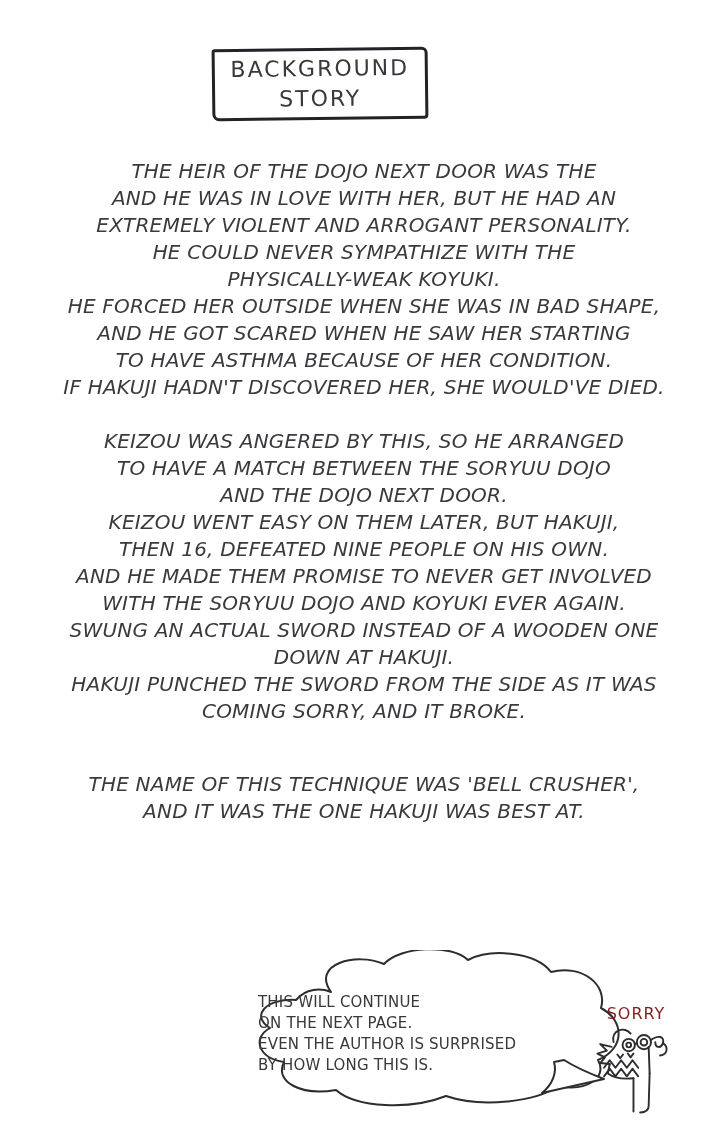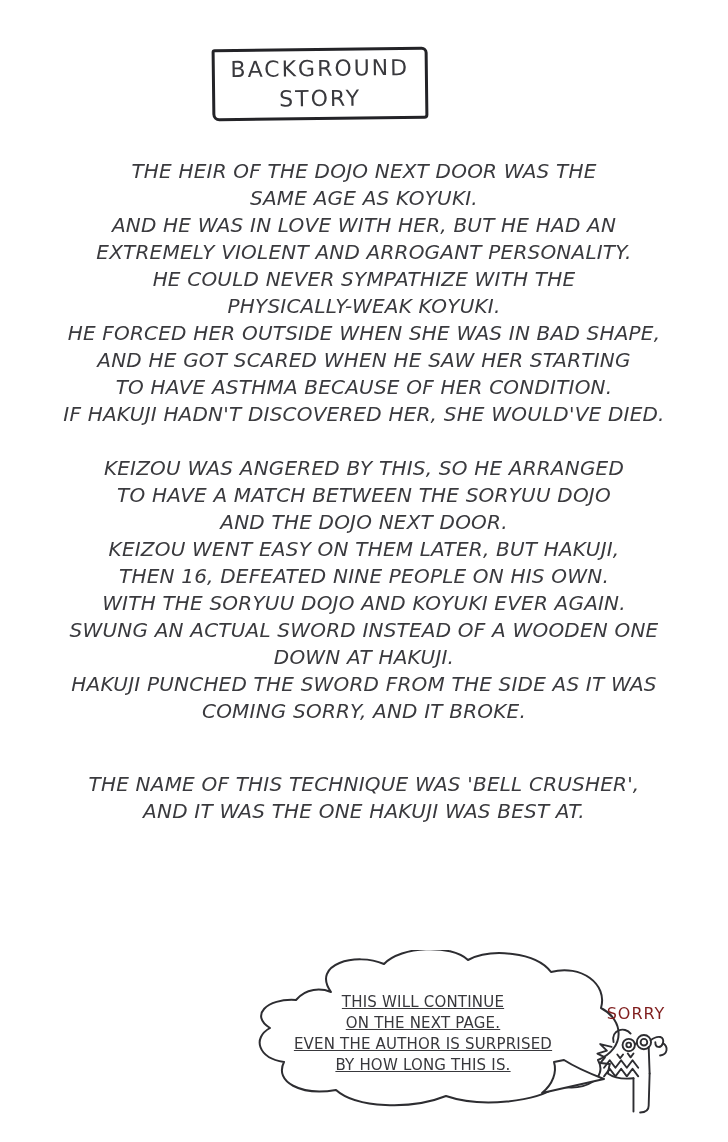--- a/index.html
+++ b/index.html
@@ -32,23 +32,22 @@
     text-align:center;
     font-size:20px;line-height:27px;letter-spacing:0.2px;
   }
   .story .para{margin:0 0 27px 0;}
   .story .para.gap-large{margin-bottom:46px;}
   .story .line{white-space:nowrap;font-style:italic;}
   
   .bubble-svg{position:absolute;left:236px;top:950px;width:392px;height:172px;}
   .bubble-text{
     position:absolute;left:258px;top:992px;width:330px;
-    text-align:center;font-size:15px;line-height:21px;letter-spacing:0.2px;
+    text-align:left;font-size:15px;line-height:21px;letter-spacing:0.2px;
     color:#38383c;
-    text-decoration:underline;
   }
   .bubble-text .line{white-space:nowrap;}
   
   .sorry-label{
     position:absolute;left:596px;top:1004px;width:80px;
     text-align:center;font-size:16px;letter-spacing:1px;color:#7f1d1d;
     white-space:nowrap;
   }
   .doodle-svg{position:absolute;left:585px;top:1026px;width:115px;height:95px;}
   svg path, svg circle, svg polyline{
@@ -62,36 +61,36 @@
 <div class="page">
 
   <div class="title-box">
     <div class="title-line">BACKGROUND</div>
     <div class="title-line">STORY</div>
   </div>
 
   <div class="story">
     <div class="para">
       <div class="line">THE HEIR OF THE DOJO NEXT DOOR WAS THE</div>
-      <div class="line">SAME AGE AS KOYUKI.</div>
       <div class="line">AND HE WAS IN LOVE WITH HER, BUT HE HAD AN</div>
       <div class="line">EXTREMELY VIOLENT AND ARROGANT PERSONALITY.</div>
       <div class="line">HE COULD NEVER SYMPATHIZE WITH THE</div>
       <div class="line">PHYSICALLY-WEAK KOYUKI.</div>
       <div class="line">HE FORCED HER OUTSIDE WHEN SHE WAS IN BAD SHAPE,</div>
       <div class="line">AND HE GOT SCARED WHEN HE SAW HER STARTING</div>
       <div class="line">TO HAVE ASTHMA BECAUSE OF HER CONDITION.</div>
       <div class="line">IF HAKUJI HADN'T DISCOVERED HER, SHE WOULD'VE DIED.</div>
     </div>
     <div class="para gap-large">
       <div class="line">KEIZOU WAS ANGERED BY THIS, SO HE ARRANGED</div>
       <div class="line">TO HAVE A MATCH BETWEEN THE SORYUU DOJO</div>
       <div class="line">AND THE DOJO NEXT DOOR.</div>
       <div class="line">KEIZOU WENT EASY ON THEM LATER, BUT HAKUJI,</div>
       <div class="line">THEN 16, DEFEATED NINE PEOPLE ON HIS OWN.</div>
+      <div class="line">AND HE MADE THEM PROMISE TO NEVER GET INVOLVED</div>
       <div class="line">WITH THE SORYUU DOJO AND KOYUKI EVER AGAIN.</div>
       <div class="line">SWUNG AN ACTUAL SWORD INSTEAD OF A WOODEN ONE</div>
       <div class="line">DOWN AT HAKUJI.</div>
       <div class="line">HAKUJI PUNCHED THE SWORD FROM THE SIDE AS IT WAS</div>
       <div class="line">COMING SORRY, AND IT BROKE.</div>
     </div>
     <div class="para">
       <div class="line">THE NAME OF THIS TECHNIQUE WAS 'BELL CRUSHER',</div>
       <div class="line">AND IT WAS THE ONE HAKUJI WAS BEST AT.</div>
     </div>

